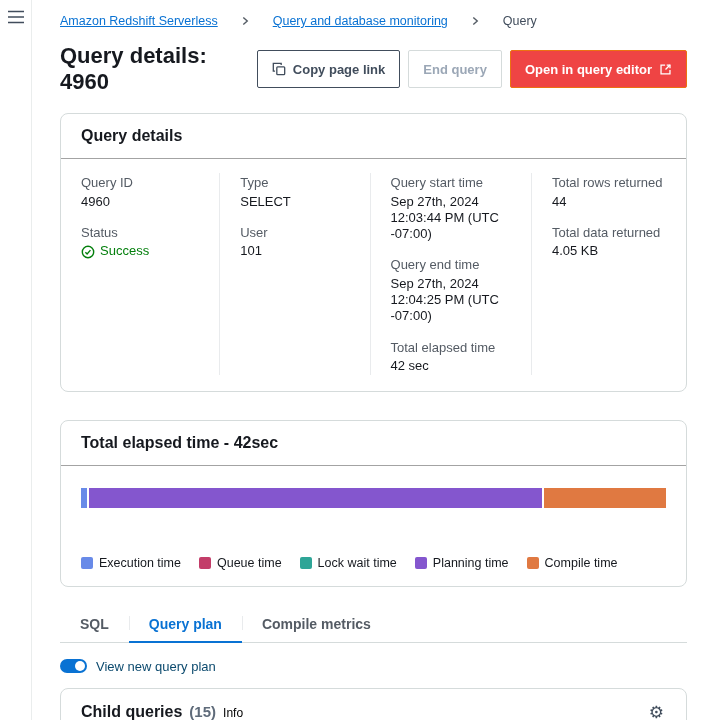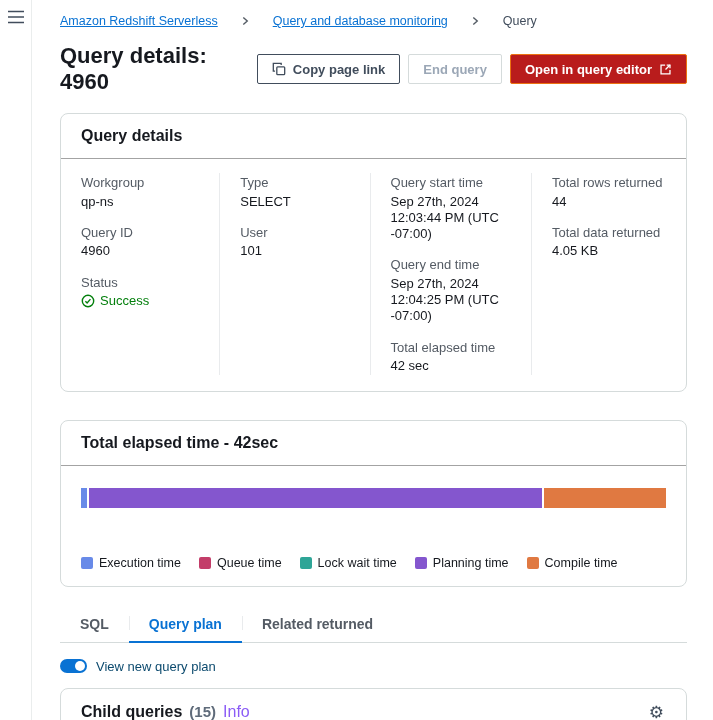--- a/index.html
+++ b/index.html
@@ -16,25 +16,25 @@
 
   
   .breadcrumb{display:flex;align-items:center;gap:24px;font-size:12.5px;white-space:nowrap}
   .breadcrumb a{color:#0972d3;text-decoration:underline;cursor:pointer}
   .crumb-current{color:#414d5c}
 
   
   .title-row{display:flex;align-items:center;justify-content:space-between;margin-top:15px}
   h1{font-size:22px;font-weight:700;color:#16191f}
   .actions{display:flex;align-items:center;gap:8px}
-  .btn{display:inline-flex;align-items:center;gap:7px;height:30px;padding:0 14px;
+  .btn{display:inline-flex;align-items:center;gap:7px;height:38px;padding:0 14px;
        border:1px solid #414d5c;background:#fff;border-radius:2px;font-size:13px;
        font-weight:700;color:#414d5c;font-family:inherit;cursor:pointer;white-space:nowrap}
   .btn.disabled{border-color:#d5dbdb;color:#9ba7b6;cursor:default}
-  .btn.primary{background:#b91c1c;border-color:#ec7211;color:#fff}
+  .btn.primary{background:#ef4444;border-color:#ec7211;color:#fff}
 
   
   .card{border:1px solid #d5dbdb;border-radius:8px;background:#fff;margin-top:18px;overflow:hidden}
   .card-header{padding:13px 20px;border-bottom:1px solid #a3a3a3;display:flex;
                align-items:center;justify-content:space-between}
   .card-title{font-size:16px;font-weight:700}
 
   
   .qd-grid{display:grid;grid-template-columns:1fr .95fr 1.02fr .98fr;padding:14px 0 16px}
   .qd-col{padding:2px 18px 0 20px;display:flex;flex-direction:column;gap:15px;border-left:1px solid #e9ebed}
@@ -63,21 +63,21 @@
   .toggle-row{display:flex;align-items:center;gap:9px;margin-top:16px}
   .toggle{width:27px;height:14px;border-radius:8px;background:#0972d3;border:none;
           position:relative;cursor:pointer;flex:none}
   .toggle .knob{position:absolute;right:2px;top:2px;width:10px;height:10px;border-radius:50%;background:#fff}
   .toggle-label{font-size:13px;color:#0c4a6e}
 
   
   .card.child{margin-top:14px}
   .cq-left{display:flex;align-items:baseline;gap:7px}
   .count{color:#5f6b7a;font-size:15px;font-weight:700}
-  .info-link{color:#8b5cf6;font-size:16px;cursor:pointer;text-decoration:none}
+  .info-link{color:#000000;font-size:12px;cursor:pointer;text-decoration:none}
   .gear-btn{background:none;border:none;color:#414d5c;font-size:17px;cursor:pointer;line-height:1;padding:2px}
 </style>
 </head>
 <body>
 
 <div class="nav-rail">
   <button class="menu-btn">
     <svg width="18" height="14" viewBox="0 0 18 14" fill="none" stroke="#414d5c" stroke-width="1.7">
         <path d="M1 1.5h16M1 7h16M1 12.5h16"></path>
       </svg>
@@ -122,24 +122,20 @@
     </div>
   </div>
 
   <section class="card">
     <div class="card-header">
       <span class="card-title">Query details</span>
     </div>
     <div class="qd-grid">
       <div class="qd-col">
         <div class="field">
-          <div class="field-label">Workgroup</div>
-          <div class="field-value">qp-ns</div>
-        </div>
-        <div class="field">
           <div class="field-label">Query ID</div>
           <div class="field-value">4960</div>
         </div>
         <div class="field">
           <div class="field-label">Status</div>
           <div class="field-value status-value">
             <svg width="14" height="14" viewBox="0 0 16 16" fill="none" stroke="#037f0c" stroke-width="1.6">
                 <circle cx="8" cy="8" r="6.5"></circle>
                 <path d="M5 8.3l2 2 3.8-4.4"></path>
               </svg>
@@ -216,21 +212,21 @@
           <span class="swatch" style="background-color: rgb(224, 121, 65);"></span>
           <span>Compile time</span>
         </button>
       </div>
     </div>
   </section>
 
   <div class="tabs">
     <button class="tab">SQL</button>
     <button class="tab active">Query plan</button>
-    <button class="tab">Related returned</button>
+    <button class="tab">Compile metrics</button>
   </div>
 
   <div class="toggle-row">
     <button class="toggle">
         <span class="knob"></span>
       </button>
     <span class="toggle-label">View new query plan</span>
   </div>
 
   <section class="card child">

